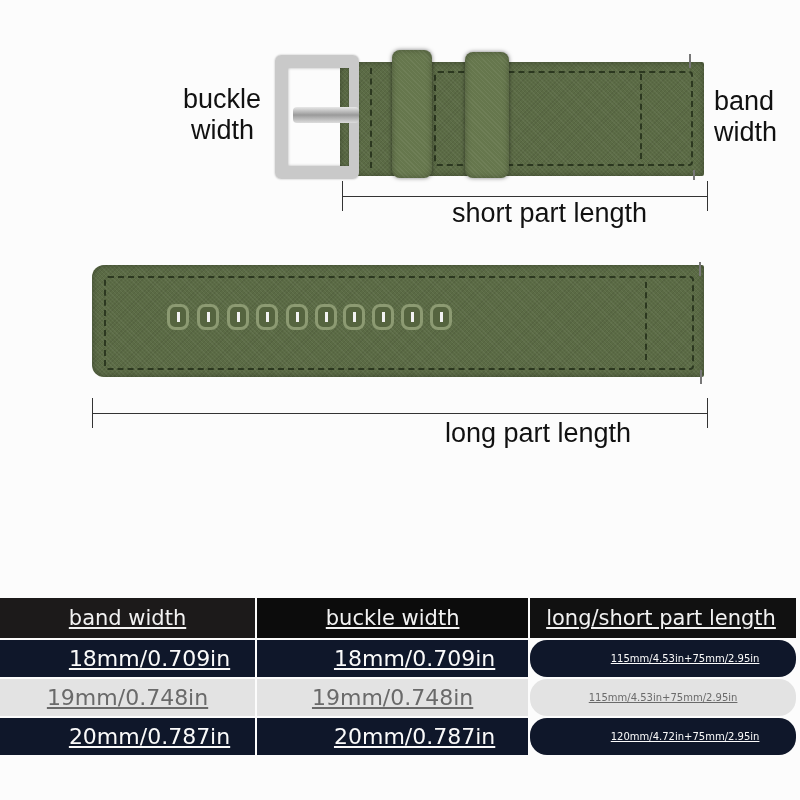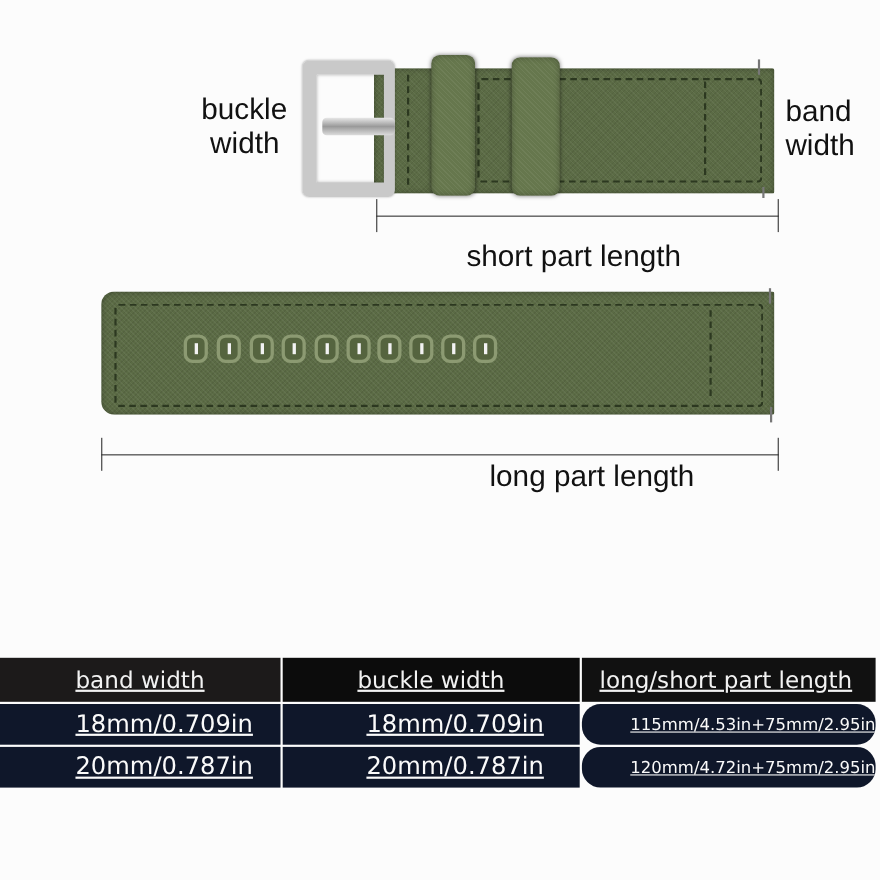--- a/index.html
+++ b/index.html
@@ -22,21 +22,21 @@
   .dim-line { position:absolute; height:1px; background:#333; }
   .dim-tick { position:absolute; width:1px; background:#333; }
   table { position:absolute; left:0; top:596px; width:800px; border-collapse:separate; border-spacing:2px 2px; margin-left:-2px; }
   td, th { font-family:"DejaVu Sans", sans-serif; text-align:center; padding:0; white-space:nowrap; overflow:hidden;text-decoration:underline; }
   th { background:#0c0c0c; color:#f2f2f2; font-weight:normal; font-size:21px; height:40px; }
   th.c1 { background:#1c1a1a; }
   th.c3 { background:#111; text-align:left; padding-left:16px; }
   td { font-size:22px; height:37px; }
   tr.dark td { background:#0f172a; color:#fafafa;padding-left:44px; }
   tr.light td { background:#e3e3e3; color:#6a6a6a; }
-  td.small { font-size:15px;border-radius:17px; }
+  td.small { font-size:10px;border-radius:17px; }
 </style>
 </head>
 <body>
 
 <div class="lbl" style="left:183px;top:84px;">
   <div>buckle</div>
   <div style="margin-left:8px">width</div>
 </div>
 <div class="lbl" style="left:714px;top:86px;">
   <div>band</div>
@@ -52,21 +52,21 @@
   <div class="keeper" style="left:465px;top:52px;width:44px;height:126px;"></div>
   <div class="buckle" style="left:275px;top:55px;width:61px;height:98px;"></div>
   <div class="tongue" style="left:293px;top:107px;width:66px;height:16px;"></div>
   <div class="pin" style="left:689px;top:54px;height:14px;"></div>
   <div class="pin" style="left:693px;top:170px;height:10px;"></div>
 </div>
 
 <div class="dim-line" style="left:342px;top:196px;width:366px;"></div>
 <div class="dim-tick" style="left:342px;top:181px;height:30px;"></div>
 <div class="dim-tick" style="left:707px;top:181px;height:30px;"></div>
-<div class="lbl" style="left:424px;top:198px;margin-top:20px;">short part length</div>
+<div class="lbl" style="left:452px;top:198px;">short part length</div>
 
 <div>
   <div class="strap" style="left:92px;top:265px;width:612px;height:112px;border-radius:12px 2px 2px 12px;"></div>
   <div class="stitch" style="left:104px;top:276px;width:586px;height:90px;"></div>
   <div class="stitch" style="left:645px;top:282px;width:0;height:78px;border-width:0 0 0 2px;border-radius:0;"></div>
   <div class="pin" style="left:699px;top:262px;height:14px;"></div>
   <div class="pin" style="left:700px;top:370px;height:14px;"></div>
   <div class="hole" style="left:167px;top:304px;"></div>
   <div class="hole" style="left:197px;top:304px;"></div>
   <div class="hole" style="left:227px;top:304px;"></div>
@@ -96,19 +96,24 @@
       <th class="c2">buckle width</th>
       <th class="c3">long/short part length</th>
     </tr>
   </thead>
   <tbody>
     <tr class="dark">
       <td>18mm/0.709in</td>
       <td>18mm/0.709in</td>
       <td class="small">115mm/4.53in+75mm/2.95in</td>
     </tr>
+    <tr class="light">
+      <td>19mm/0.748in</td>
+      <td>19mm/0.748in</td>
+      <td class="small">115mm/4.53in+75mm/2.95in</td>
+    </tr>
     <tr class="dark">
       <td>20mm/0.787in</td>
       <td>20mm/0.787in</td>
       <td class="small">120mm/4.72in+75mm/2.95in</td>
     </tr>
   </tbody>
 </table>
 
 </body></html>

